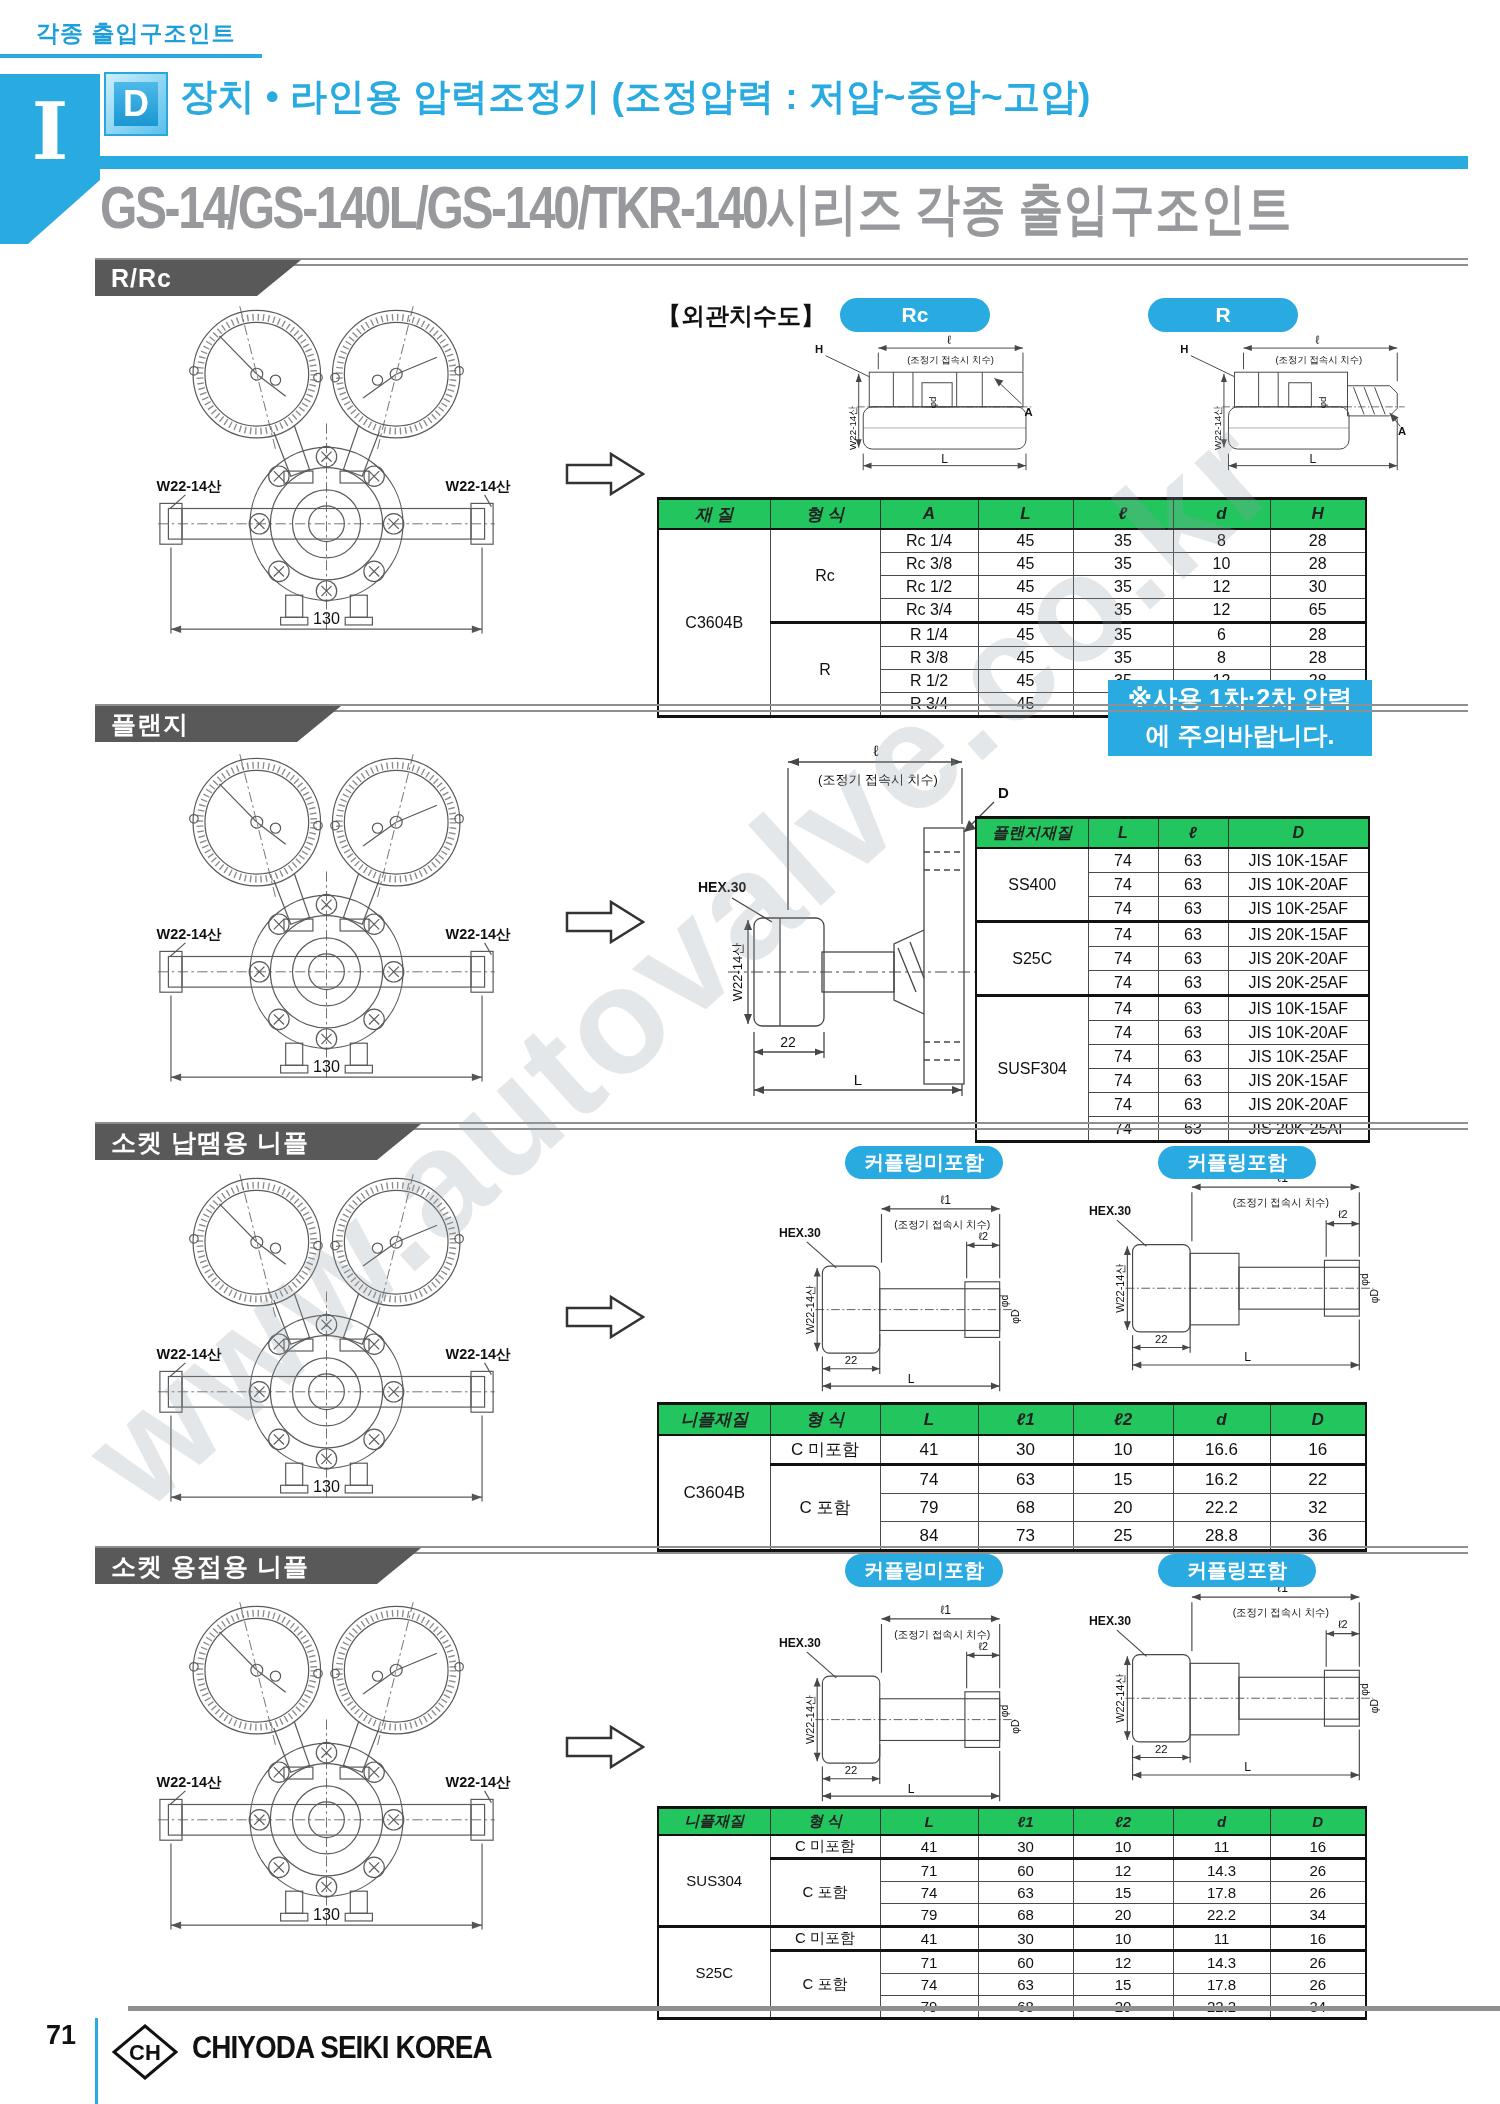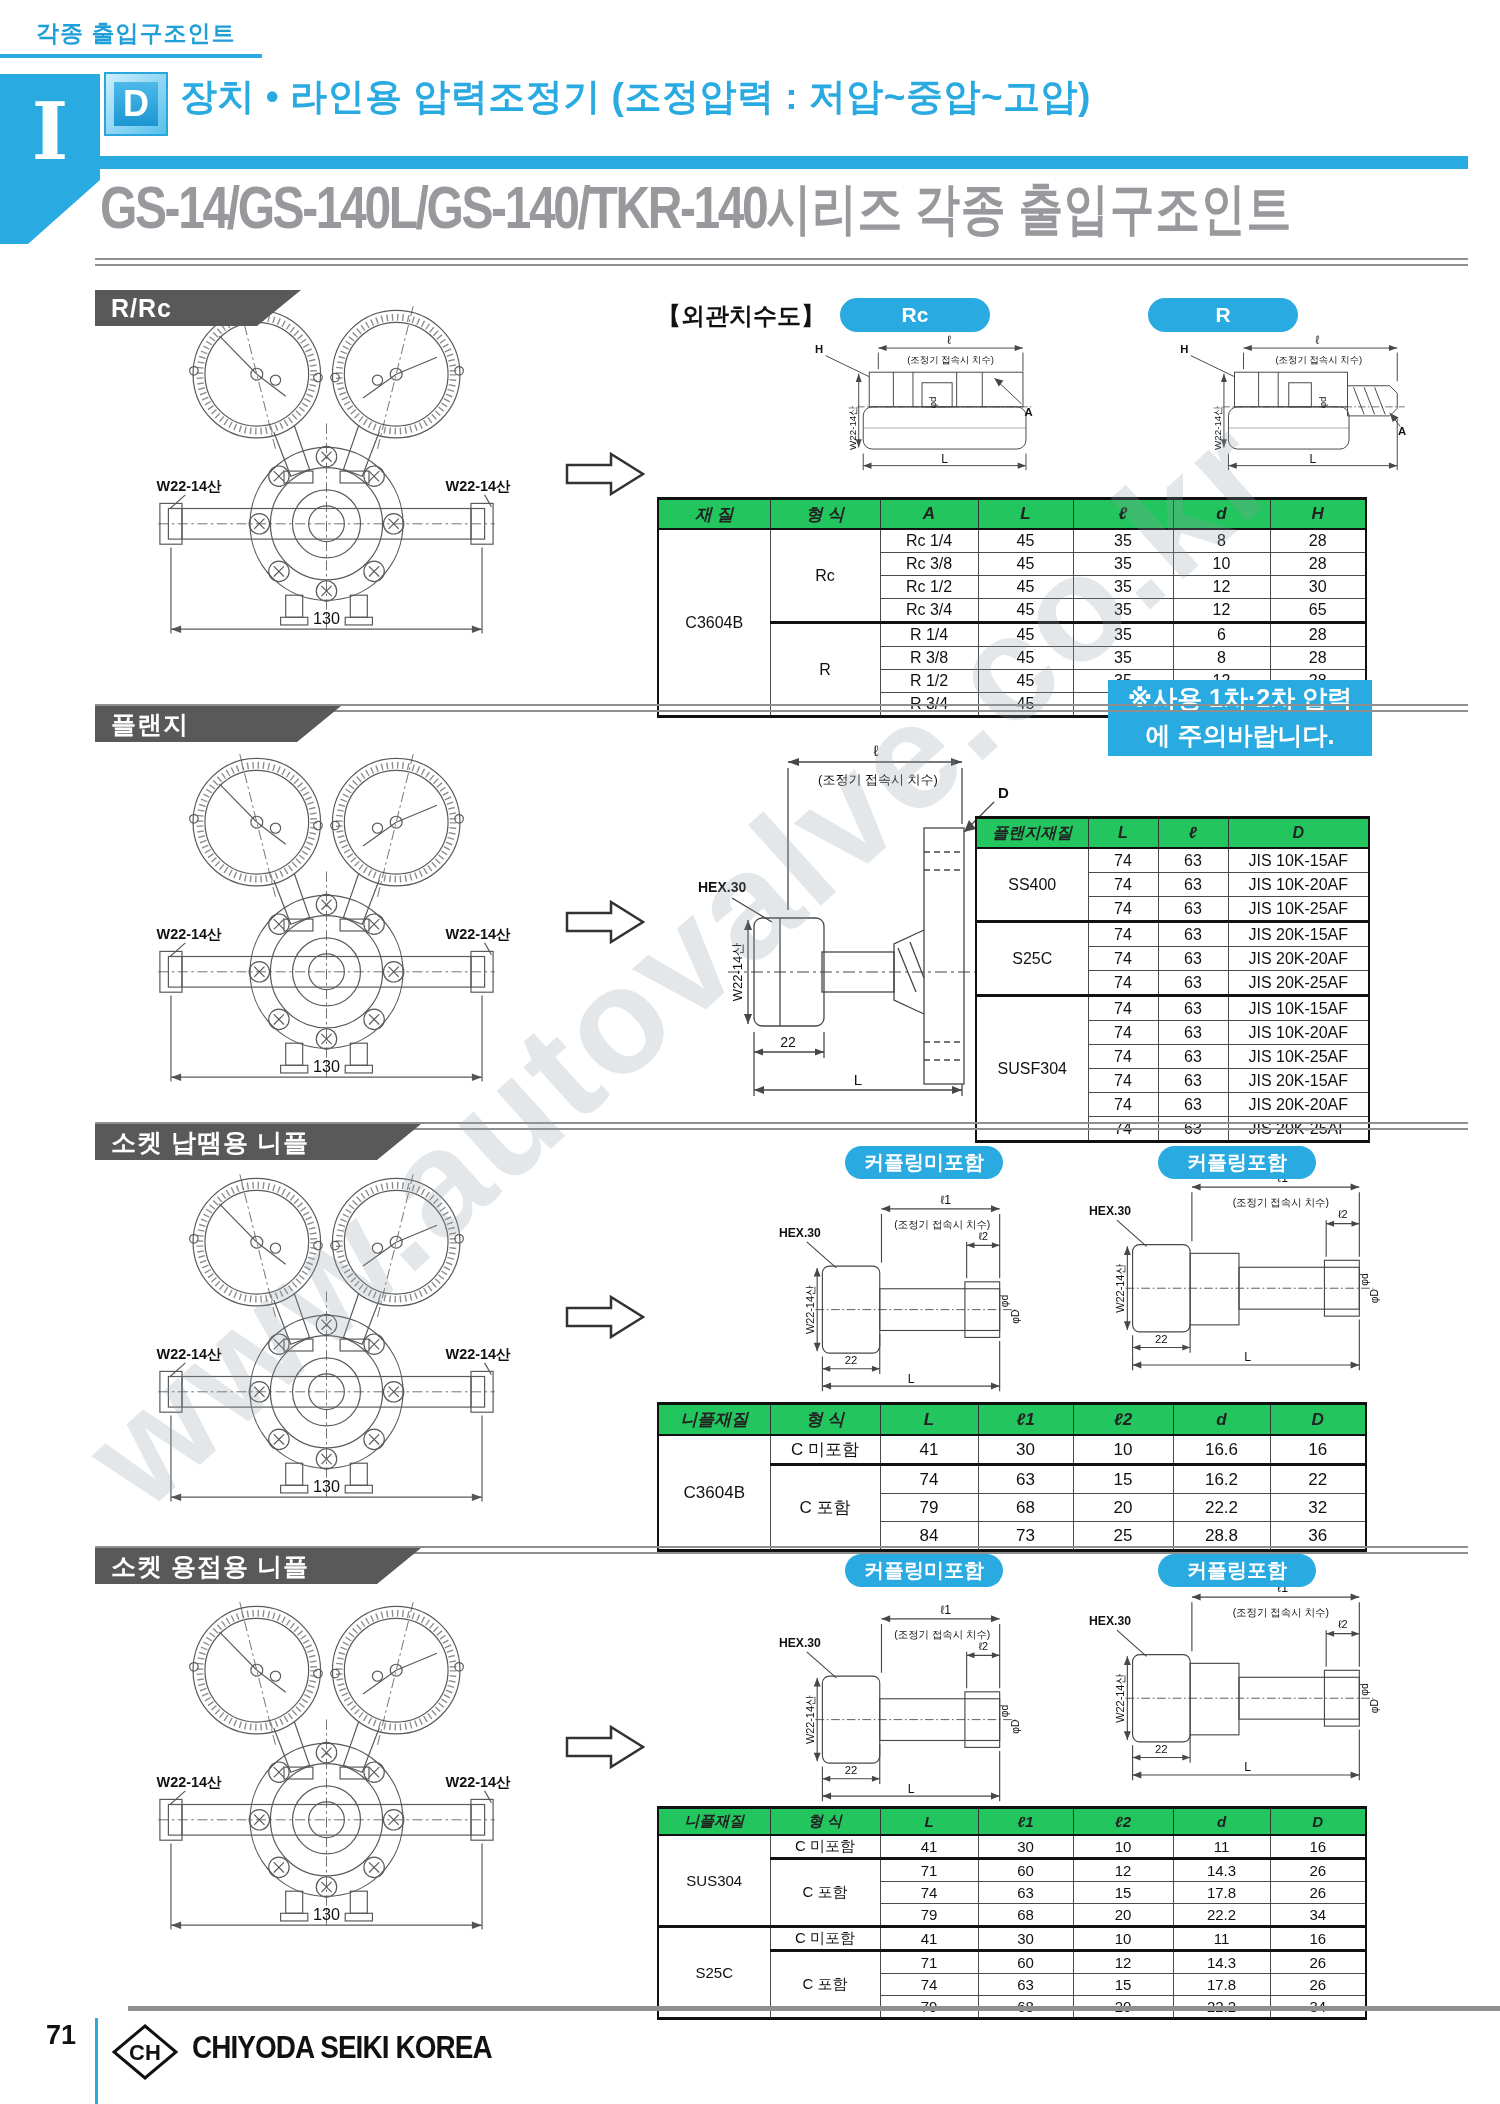--- a/index.html
+++ b/index.html
@@ -69,21 +69,21 @@
   <div class="abs iblock-slant"></div>
   <div class="abs iletter">I</div>
   <div class="abs dicon">
     <div class="dicon-in">D</div>
   </div>
   <div class="abs hline1">장치 • 라인용 압력조정기 (조정압력 : 저압~중압~고압)</div>
   <div class="abs bluebar"></div>
   <div class="abs gtitle"><span class="model">GS-14/GS-140L/GS-140/TKR-140</span><span class="suffix">시리즈 각종 출입구조인트</span></div>
 
   <div class="abs secline" style="top:258px;"></div>
-  <div class="abs banner" style="left:95px;top:260px;width:130px;margin-top:30px;">R/Rc</div>
+  <div class="abs banner" style="left:95px;top:260px;width:130px;">R/Rc</div>
   <div class="abs viewlabel" style="left:628px;top:300px;">【외관치수도】</div>
   <div class="abs pill" style="left:840px;top:298px;width:150px;">Rc</div>
   <div class="abs pill" style="left:1148px;top:298px;width:150px;">R</div>
   <div class="abs" style="left:125px;top:296px;">
   <svg width="420" height="340" viewBox="0 0 420 400">
     <g stroke="#5a5a5a" fill="none" stroke-width="1.4">
       <line x1="200" y1="150" x2="200" y2="396" stroke-dasharray="12 4 3 4" stroke-width="1"></line>
       <line x1="2" y1="268" x2="398" y2="268" stroke-dasharray="12 4 3 4" stroke-width="1"></line>
       <line x1="98" y1="12" x2="140" y2="180" stroke-dasharray="12 4 3 4" stroke-width="1"></line>
       <line x1="302" y1="12" x2="260" y2="180" stroke-dasharray="12 4 3 4" stroke-width="1"></line>

